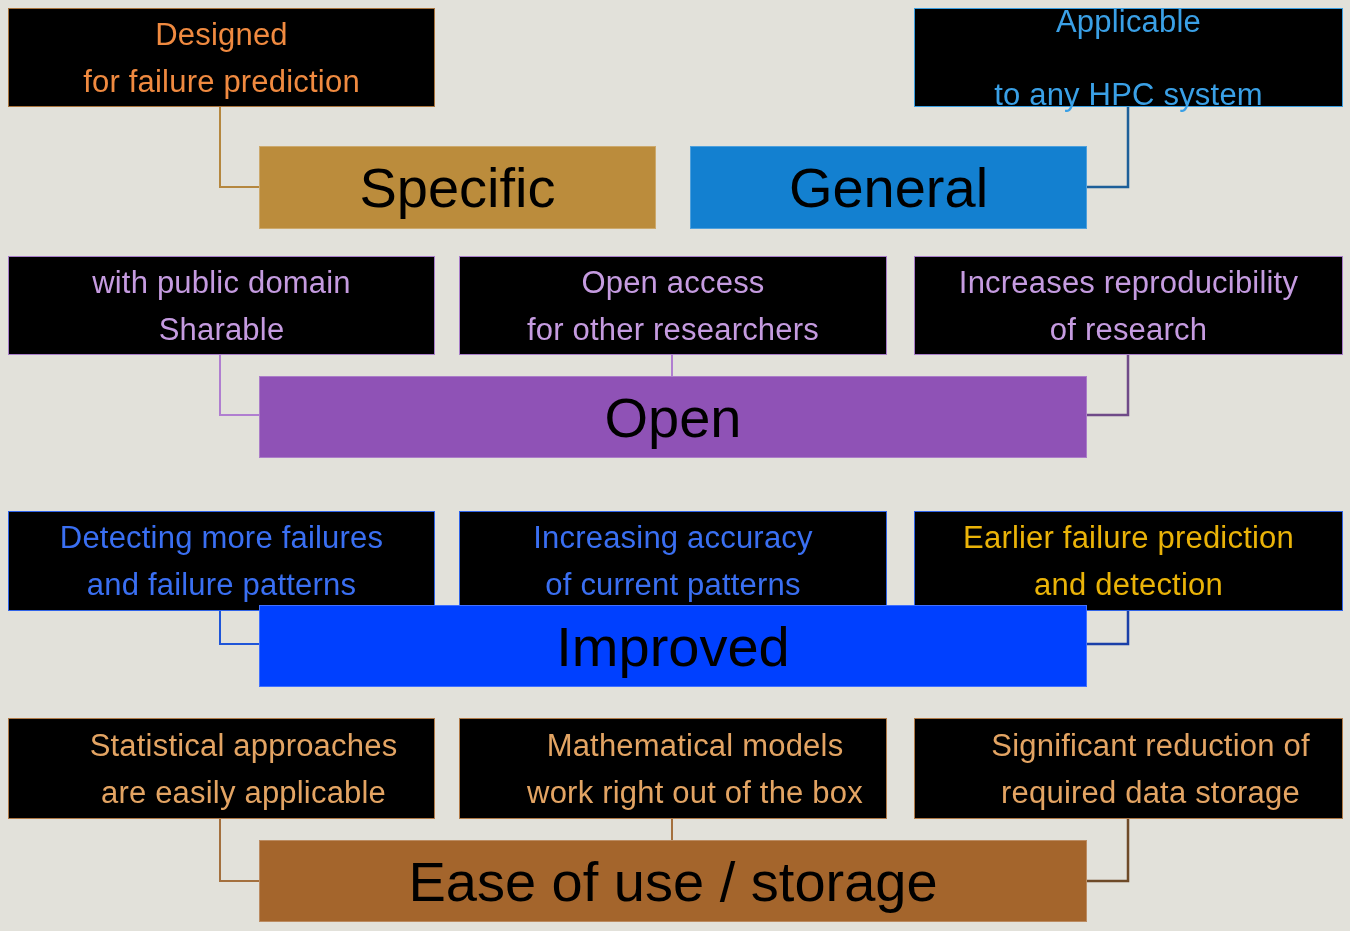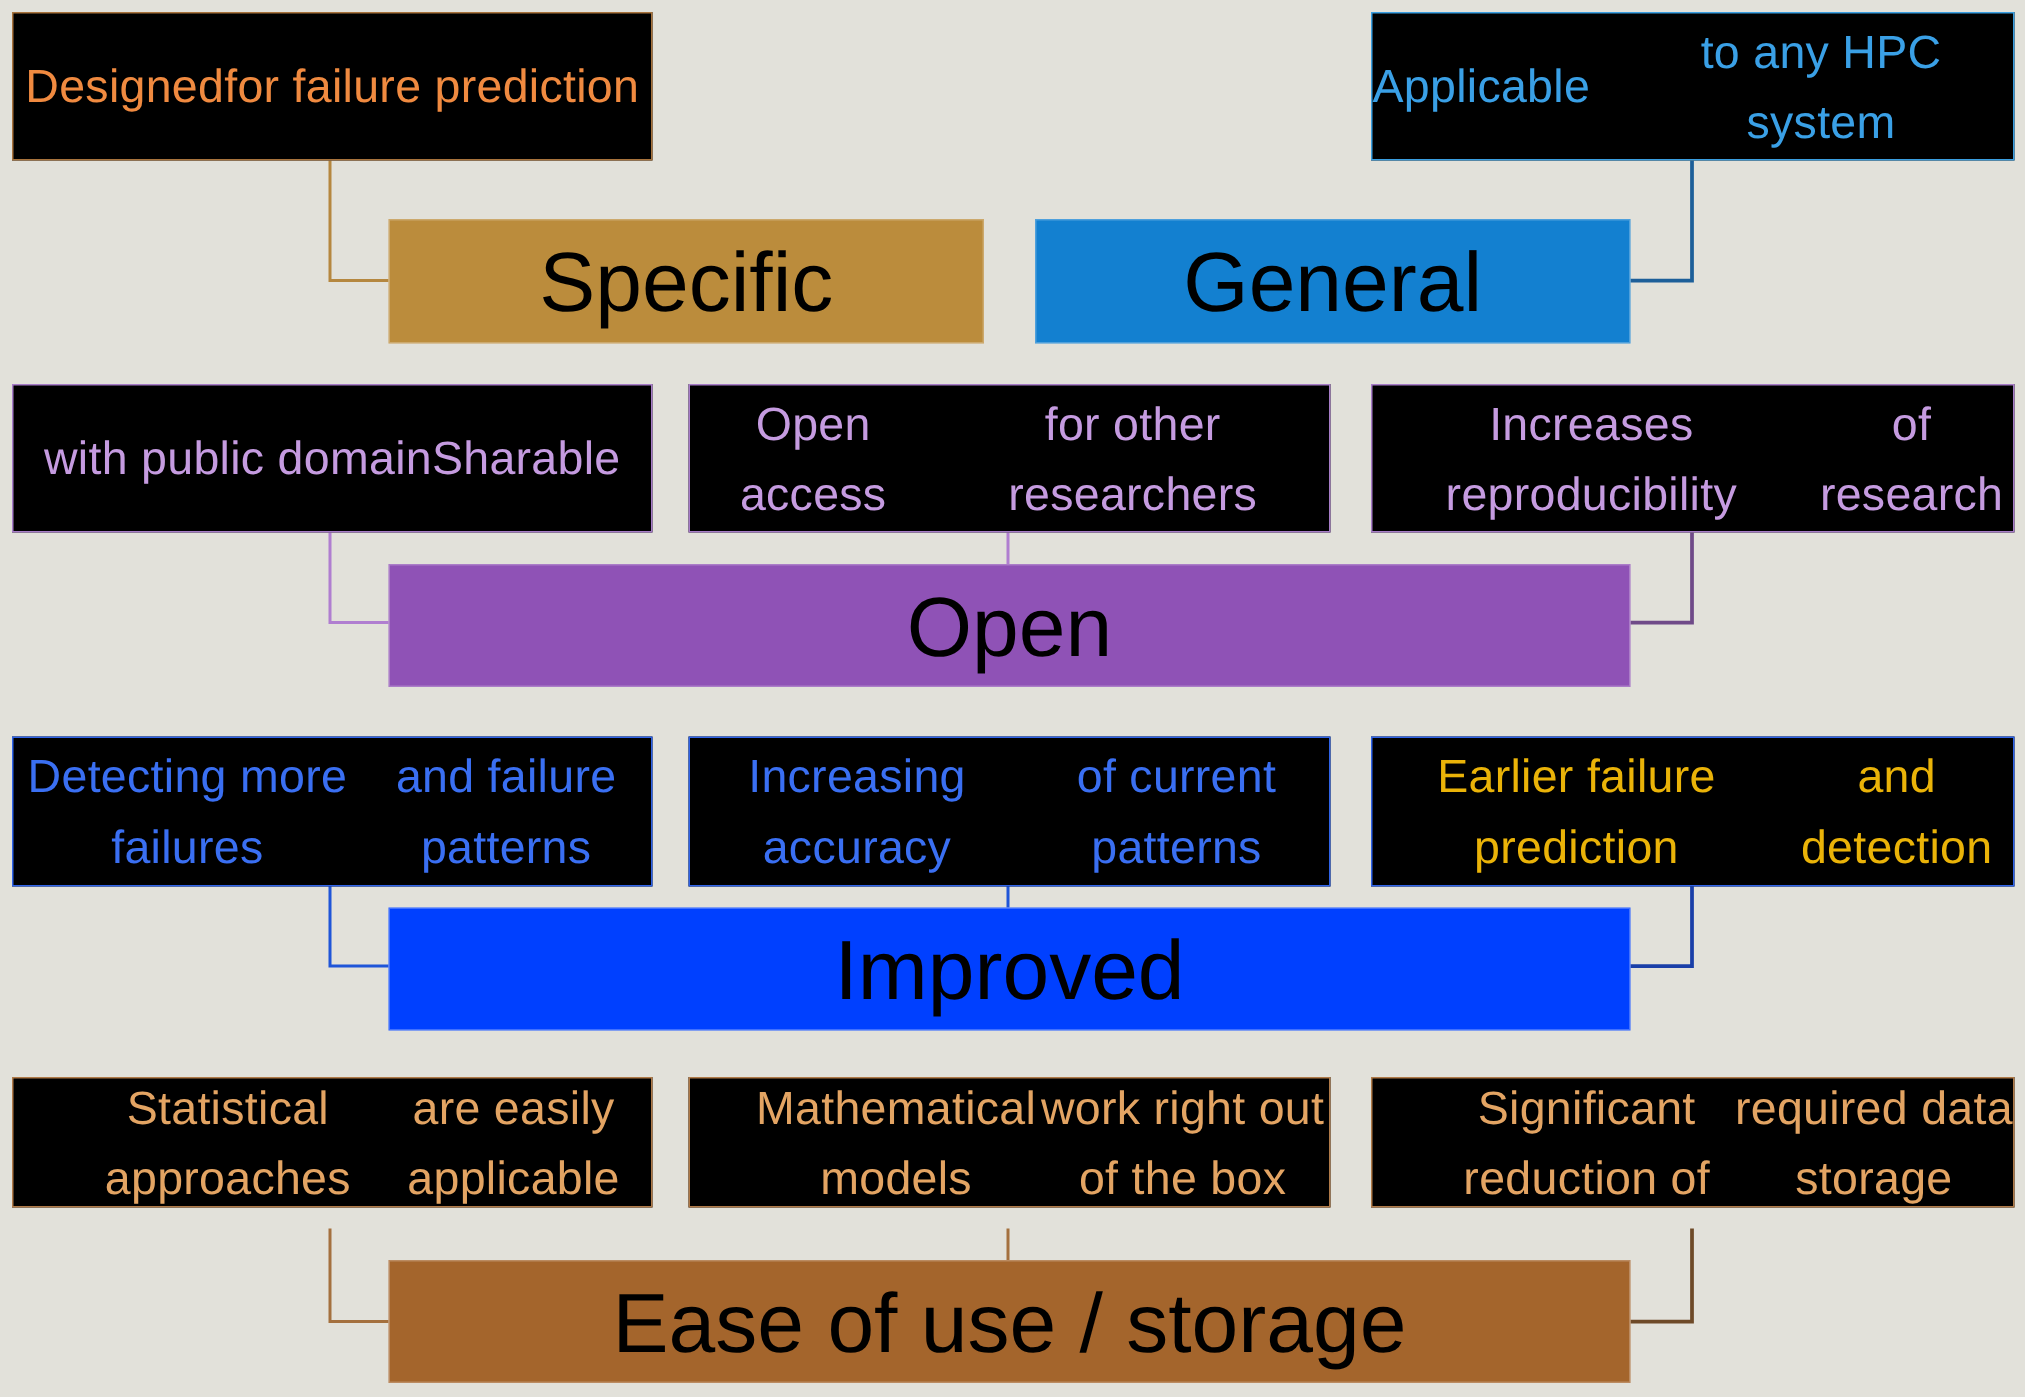--- a/index.html
+++ b/index.html
@@ -1,34 +1,34 @@
 <!DOCTYPE html>
 <html><head>
 <meta charset="utf-8">
 <style>
   html, body { margin:0; padding:0; }
   body { width:1350px; height:931px; background:#e2e1da; position:relative; overflow:hidden;
          font-family:"Liberation Sans", "DejaVu Sans", sans-serif; }
   .box { position:absolute; background:#000; box-sizing:border-box; border:1.5px solid;
-         display:flex; align-items:center; justify-content:center;
+         display:flex; flex-direction:column; align-items:center; justify-content:center;
          text-align:center; font-size:31px; line-height:47px; letter-spacing:0.2px; }
   .bar { position:absolute; box-sizing:border-box; border:1.5px solid rgba(255,255,255,0.25);
          display:flex; align-items:center; justify-content:center; color:#000; font-size:56px; }
   
   #r1a { left:8px; top:8px; width:427px; height:99px; border-color:#a8733c; }
   #r1b { left:914px; top:8px; width:429px; height:99px; border-color:#3a9ee0;gap:26px; }
   #bar-specific { left:259px; top:146px; width:397px; height:83px; }
   #bar-general { left:690px; top:146px; width:397px; height:83px; }
   
   .c1 { left:8px; width:427px; }
   .c2 { left:459px; width:428px; }
   .c3 { left:914px; width:429px; }
   .r2 { top:256px; height:99px; }
-  .r3 { top:491px; height:100px; }
-  .r4 { top:718px; height:87px;padding-left:44px; }
+  .r3 { top:511px; height:100px; }
+  .r4 { top:718px; height:101px;padding-left:44px; }
   .wide { left:259px; width:828px; height:82px; }
   #bar-open { top:376px; }
   #bar-improved { top:605px; }
   #bar-ease { top:840px; }
 </style>
 </head>
 <body>
 
 <svg width="1350" height="931" style="position:absolute;left:0;top:0;">
 

